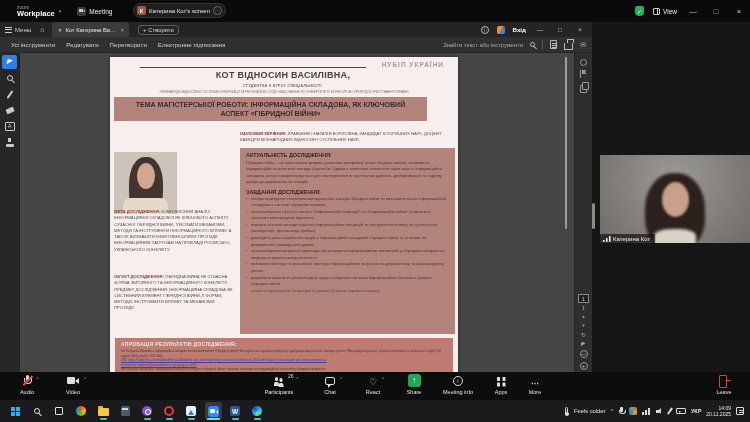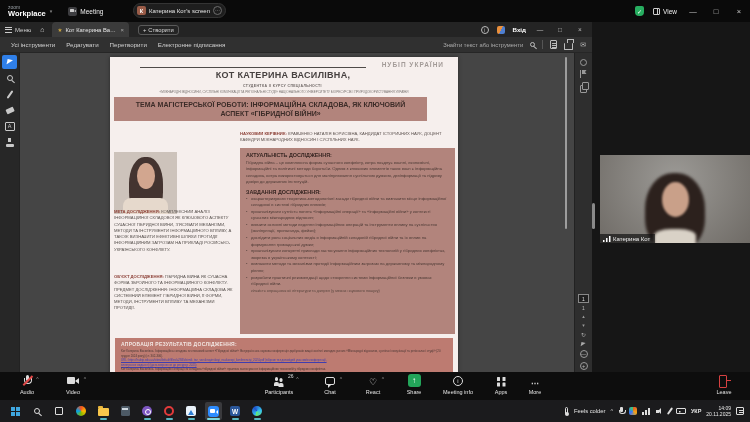--- a/index.html
+++ b/index.html
@@ -2,21 +2,21 @@
 <html><head>
 <meta charset="utf-8">
 <style>
   *{margin:0;padding:0;box-sizing:border-box}
   html,body{width:750px;height:422px;background:#000;overflow:hidden}
   body{font-family:"Liberation Sans",sans-serif;position:relative;color:#ddd}
   #stage{position:absolute;inset:0;width:750px;height:422px;background:#060606}
 
   
   #zoom-titlebar{position:absolute;left:0;top:0;width:750px;height:22px;background:#0a0a0a;display:flex;align-items:center}
-  .brand{margin-left:8px;line-height:1}
+  .brand{margin-left:17px;line-height:1}
   .brand .z{font-size:5px;color:#9aa0a6;display:block}
   .brand .w{font-size:7.5px;font-weight:bold;color:#fff;display:block}
   .tb-caret{font-size:5px;color:#888;margin-left:4px}
   .meeting-tab{display:flex;align-items:center;gap:3px;margin-left:16px;font-size:6.5px;color:#eee}
   .i-meeting{width:9px;height:9px;background:#3d3d40;border-radius:2px;position:relative}
   .i-meeting::before{content:"";position:absolute;left:2px;top:2.5px;width:3.5px;height:3px;background:#ccc;border-radius:.5px}
   .i-meeting::after{content:"";position:absolute;right:1px;top:3px;border-top:1.5px solid transparent;border-bottom:1.5px solid transparent;border-right:2px solid #ccc}
   .screen-pill{position:absolute;left:133px;top:3px;height:15px;min-width:84px;background:#1e1e1e;border:1px solid #343434;border-radius:8px;display:flex;align-items:center;gap:3px;padding:0 3px}
   .pill-avatar{width:9px;height:9px;border-radius:2px;background:#9a5c48;color:#fff;font-size:5.5px;font-weight:bold;display:flex;align-items:center;justify-content:center}
   .pill-label{font-size:6px;color:#e6e6e6;white-space:nowrap}
@@ -291,21 +291,21 @@
       <div class="l-tool">
           <span class="i-stamp"></span>
         </div>
     </div>
 
     <div id="pdf-doc">
 
       <div class="page">
         <div class="doc-org">НУБІП УКРАЇНИ</div>
         <div class="doc-rule"></div>
-        <div class="doc-name">КОТ КАТЕРИНА ВАСИЛІВНА,</div>
+        <div class="doc-name">КОТ ВІДНОСИН ВАСИЛІВНА,</div>
         <div class="doc-role">СТУДЕНТКА ІІ КУРСУ СПЕЦІАЛЬНОСТІ</div>
         <div class="doc-prog">«МІЖНАРОДНІ ВІДНОСИНИ, СУСПІЛЬНІ КОМУНІКАЦІЇ ТА РЕГІОНАЛЬНІ СТУДІЇ» НАЦІОНАЛЬНОГО УНІВЕРСИТЕТУ БІОРЕСУРСІВ І ПРИРОДОКОРИСТУВАННЯ УКРАЇНИ</div>
         <div class="doc-topic">ТЕМА МАГІСТЕРСЬКОЇ РОБОТИ: ІНФОРМАЦІЙНА СКЛАДОВА, ЯК КЛЮЧОВИЙ АСПЕКТ «ГІБРИДНОЇ ВІЙНИ»</div>
         <div class="doc-photo">
           <span class="ph-hair"></span>
           <span class="ph-face"></span>
           <span class="ph-body"></span>
         </div>
         <div class="doc-advisor">
           <span class="lbl-red">НАУКОВИЙ КЕРІВНИК:</span>

